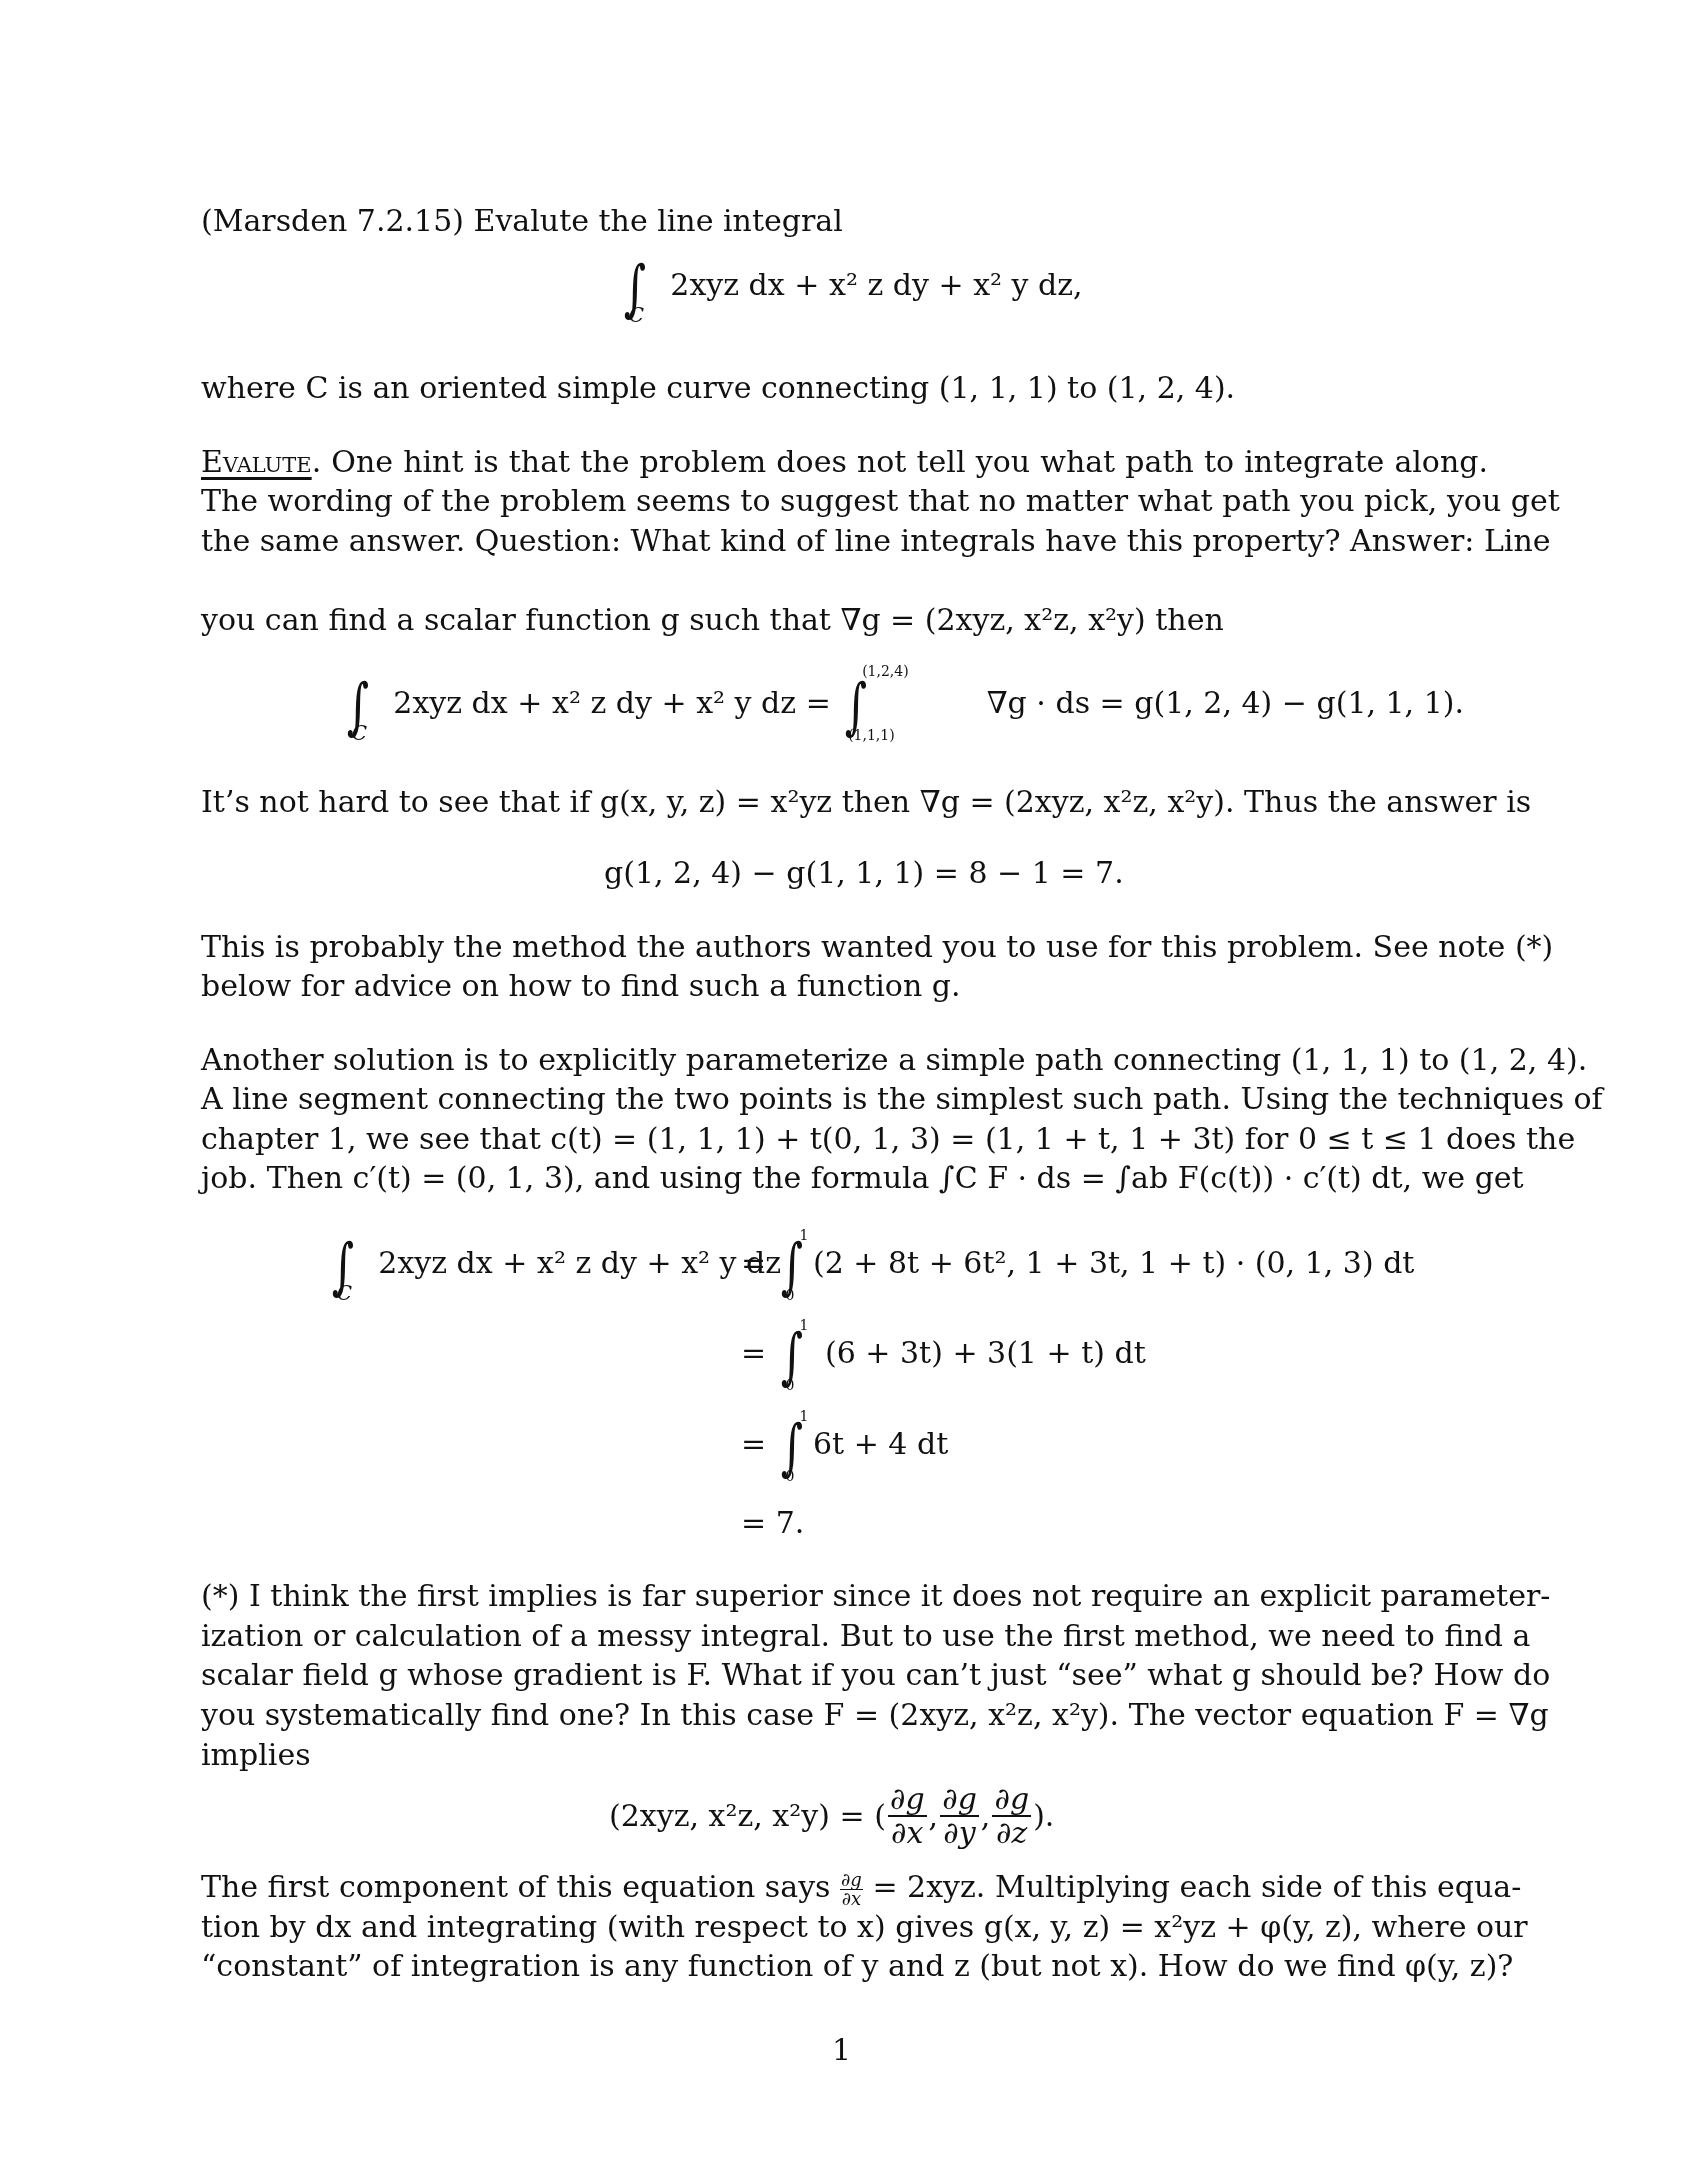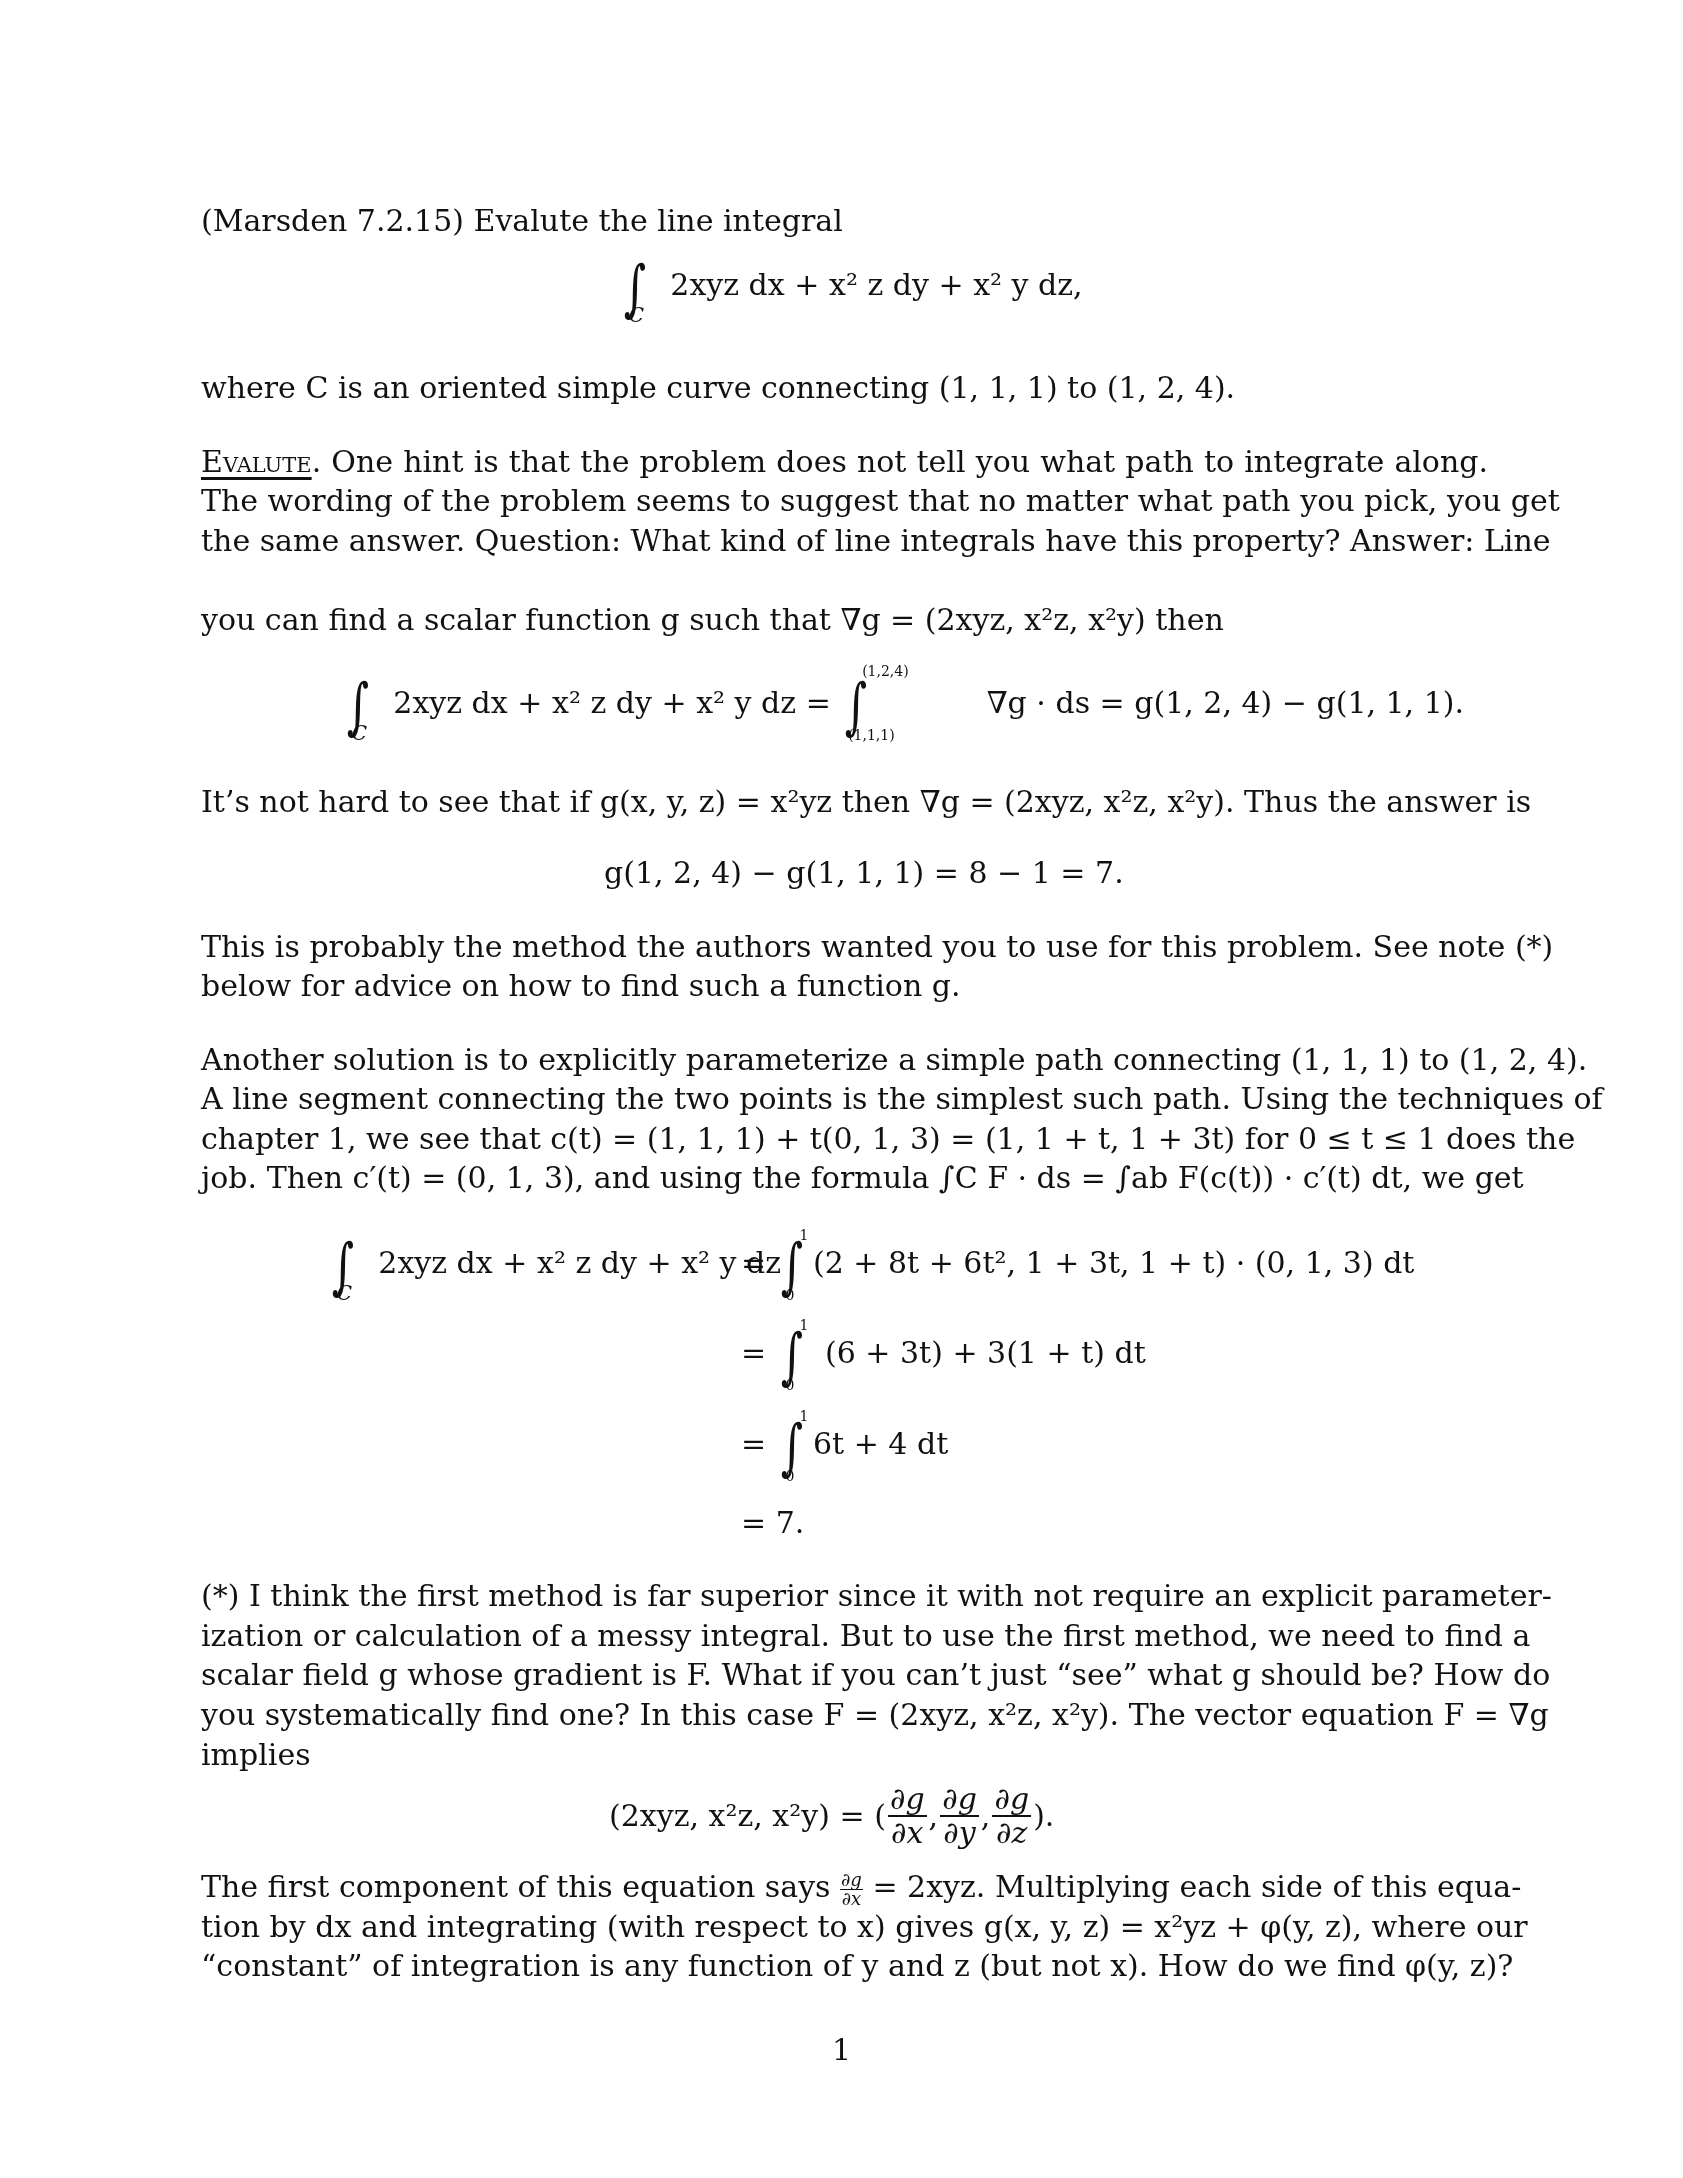--- a/index.html
+++ b/index.html
@@ -93,21 +93,21 @@
       <span class="up-lim" style="left:-18px; top:30px;">0</span>
     </span>
     <span style="">6t + 4 dt</span>
   </div>
 
   <div class="eq" style="top:1503px; left:741px;">
     <span>=</span>
     <span>7.</span>
   </div>
 
-  <div class="line just" style="top:1576px;">(*) I think the first method is far superior since it with not require an explicit parameter-</div>
+  <div class="line just" style="top:1576px;">(*) I think the first implies is far superior since it does not require an explicit parameter-</div>
   <div class="line just" style="top:1616px;">ization or calculation of a messy integral. But to use the first method, we need to find a</div>
   <div class="line just" style="top:1655px;">scalar field g whose gradient is F. What if you can’t just “see” what g should be? How do</div>
   <div class="line just" style="top:1695px;">you systematically find one? In this case F = (2xyz, x²z, x²y). The vector equation F = ∇g</div>
   <div class="line" style="top:1735px;">implies</div>
 
   <div class="eq" style="top:1776px; left:609px; height:79px; display:flex; align-items:center;">
     <span>(2xyz, x²z, x²y) = (</span>
     <span class="frac">
         <span class="num">∂g</span>
         <span>∂x</span>

